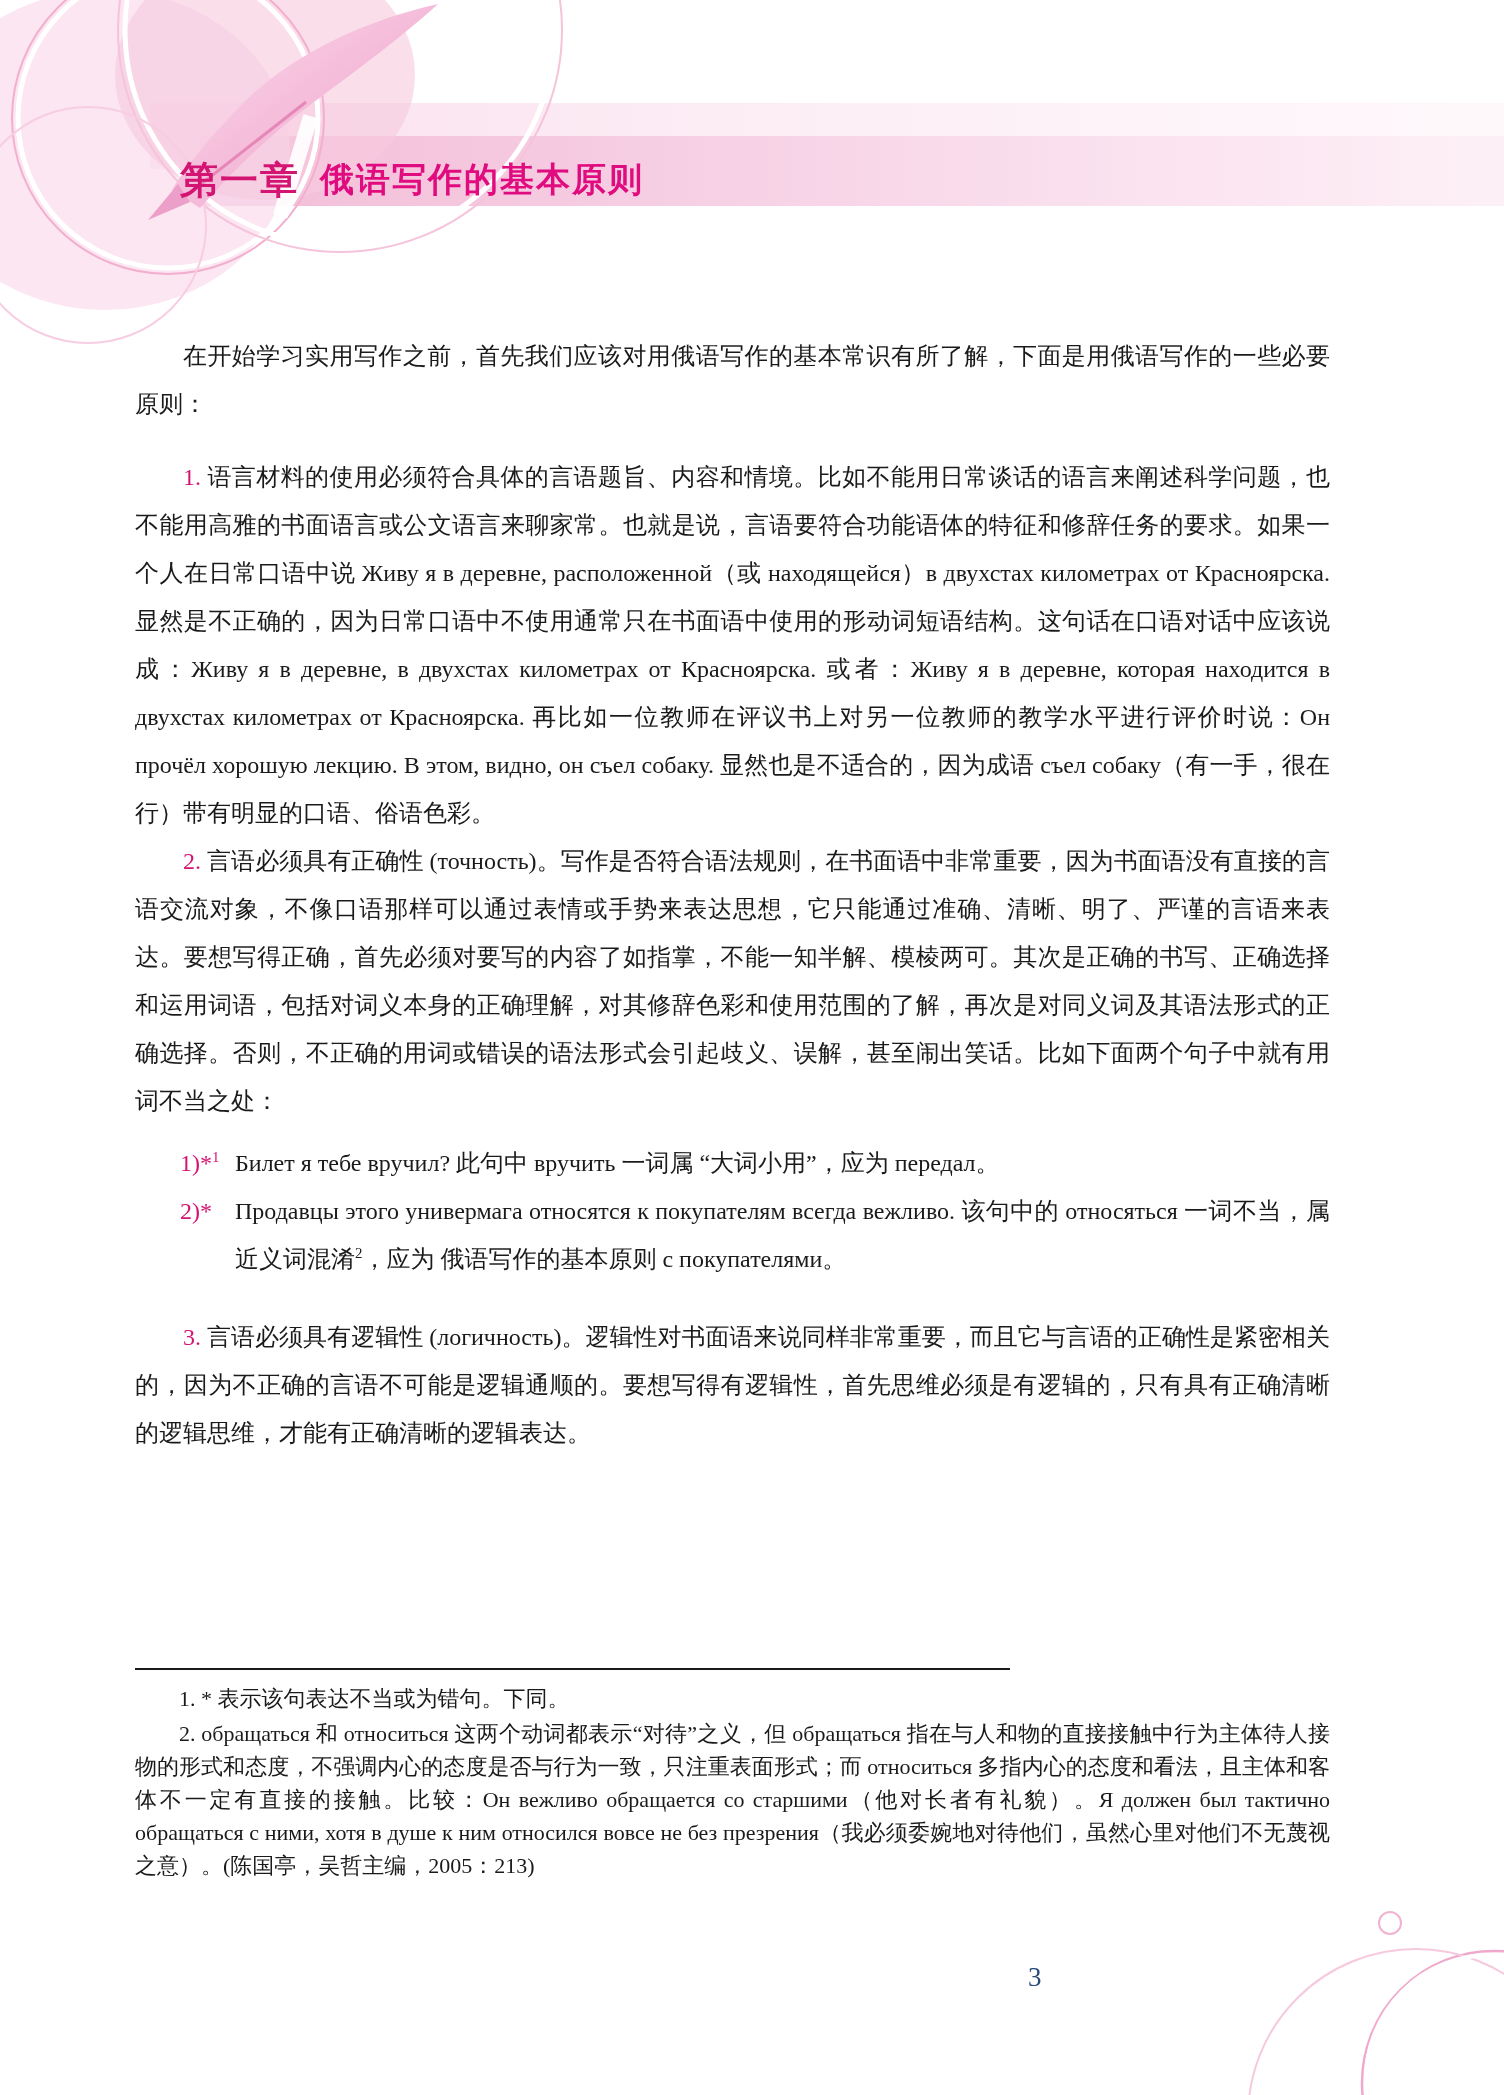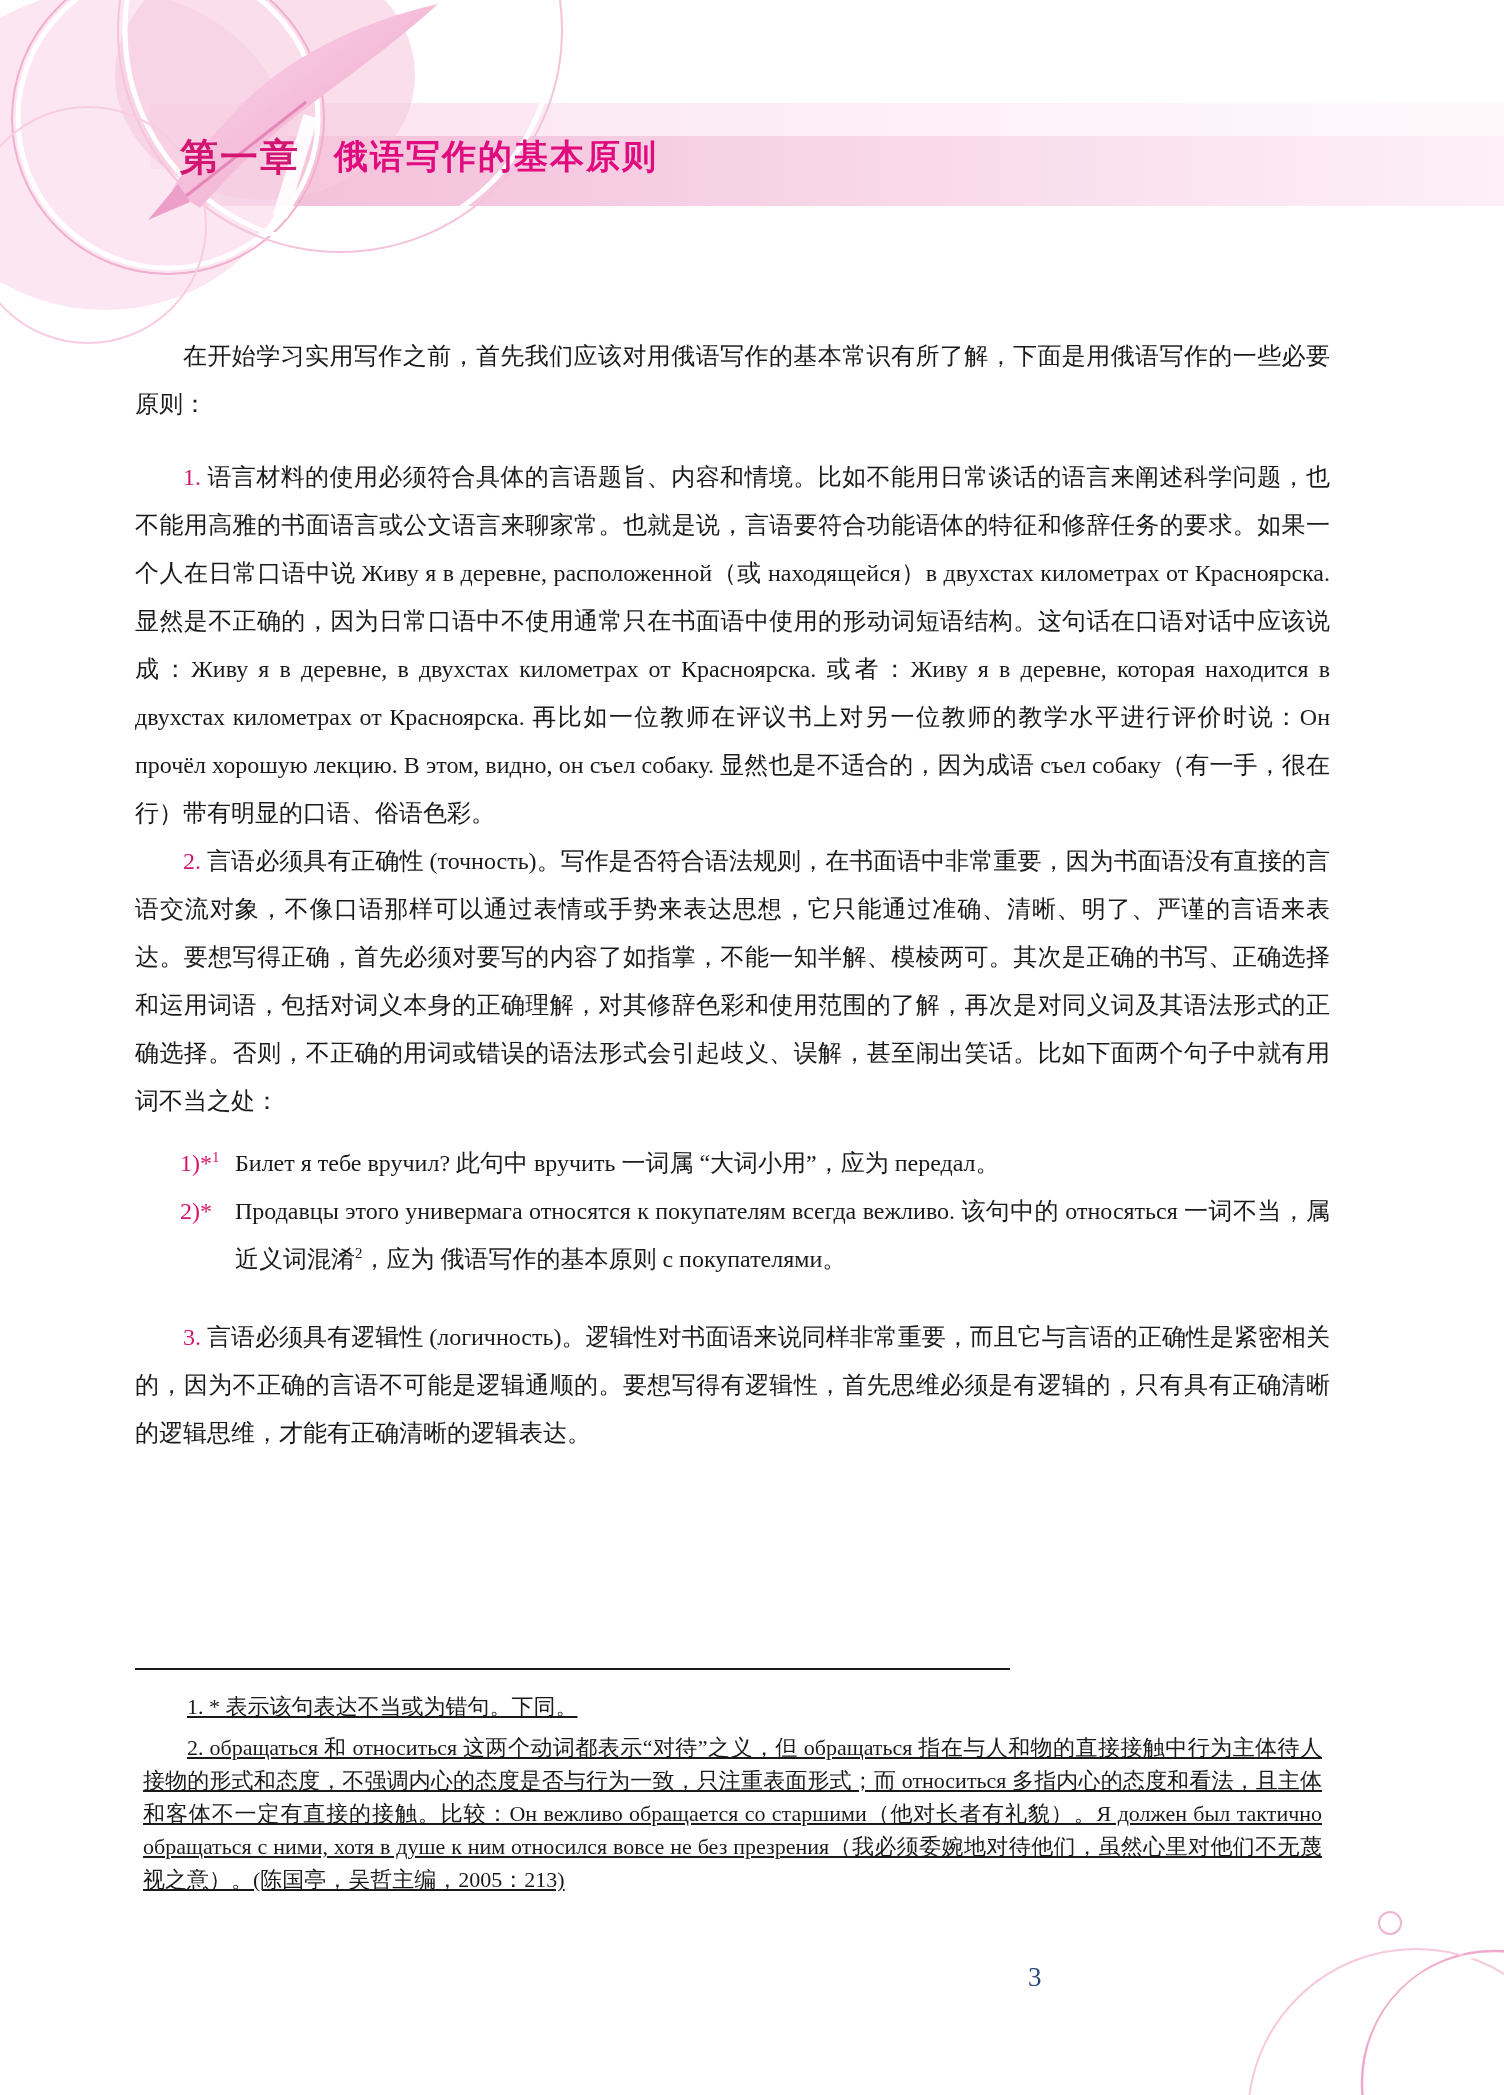--- a/index.html
+++ b/index.html
@@ -22,22 +22,22 @@
     top:136px;left:200px;height:70px;
     background:linear-gradient(90deg,var(--band_left,#f3bdd8) 0%,#f6cee3 35%,#fbe4f0 75%,var(--band_right,#fdf0f6) 100%);
   }
   .deco-tl{position:absolute;top:0;left:0;z-index:2;pointer-events:none;}
   .slash{
     position:absolute;left:288px;top:114px;width:15px;height:104px;
     background:rgba(255,255,255,.92);
     transform:rotate(17deg);z-index:2;
   }
   .title-row{
-    position:absolute;left:180px;top:120px;height:74px;z-index:3;
-    display:flex;align-items:center;gap:34px;
+    position:absolute;left:180px;top:143px;height:74px;z-index:3;
+    display:flex;align-items:center;gap:20px;
     font-family:Liberation Mono, monospace;
     font-weight:bold;white-space:nowrap;
   }
   .chapter-label{font-size:38px;color:var(--accent,#d41472);letter-spacing:2px;}
   .chapter-title{font-size:34px;color:var(--title,#e00b7e);letter-spacing:2px;}
   
   .body{
     position:absolute;left:135px;top:332px;width:1195px;z-index:3;
     font-size:24px;line-height:48px;text-align:justify;
   }
@@ -51,21 +51,21 @@
   sup{font-size:0.62em;line-height:0;}
   .examples{margin-top:14px;}
   .example{position:relative;padding-left:100px;text-align:justify;}
   .ex-marker{position:absolute;left:45px;top:0;color:var(--accent,#d41472);}
   
   .footnotes{
     position:absolute;left:135px;top:1668px;width:1195px;z-index:3;
     font-size:22px;line-height:33px;text-align:justify;
   }
   .fn-rule{position:absolute;top:0;left:0;width:875px;height:2px;background:#1a1a1a;}
-  .fn{margin:8px;text-indent:2em;text-decoration:underline;}
+  .fn{margin:0;text-indent:2em;}
   .fn + .fn{margin-top:2px;}
   .footnotes .fn:first-of-type{padding-top:14px;}
   
   .folio{
     position:absolute;left:1028px;top:1962px;z-index:3;
     font-size:27px;color:var(--folio,#2b4a7a);
   }
   .deco-br{position:absolute;right:0;bottom:0;z-index:1;pointer-events:none;}
 </style>
 </head>

